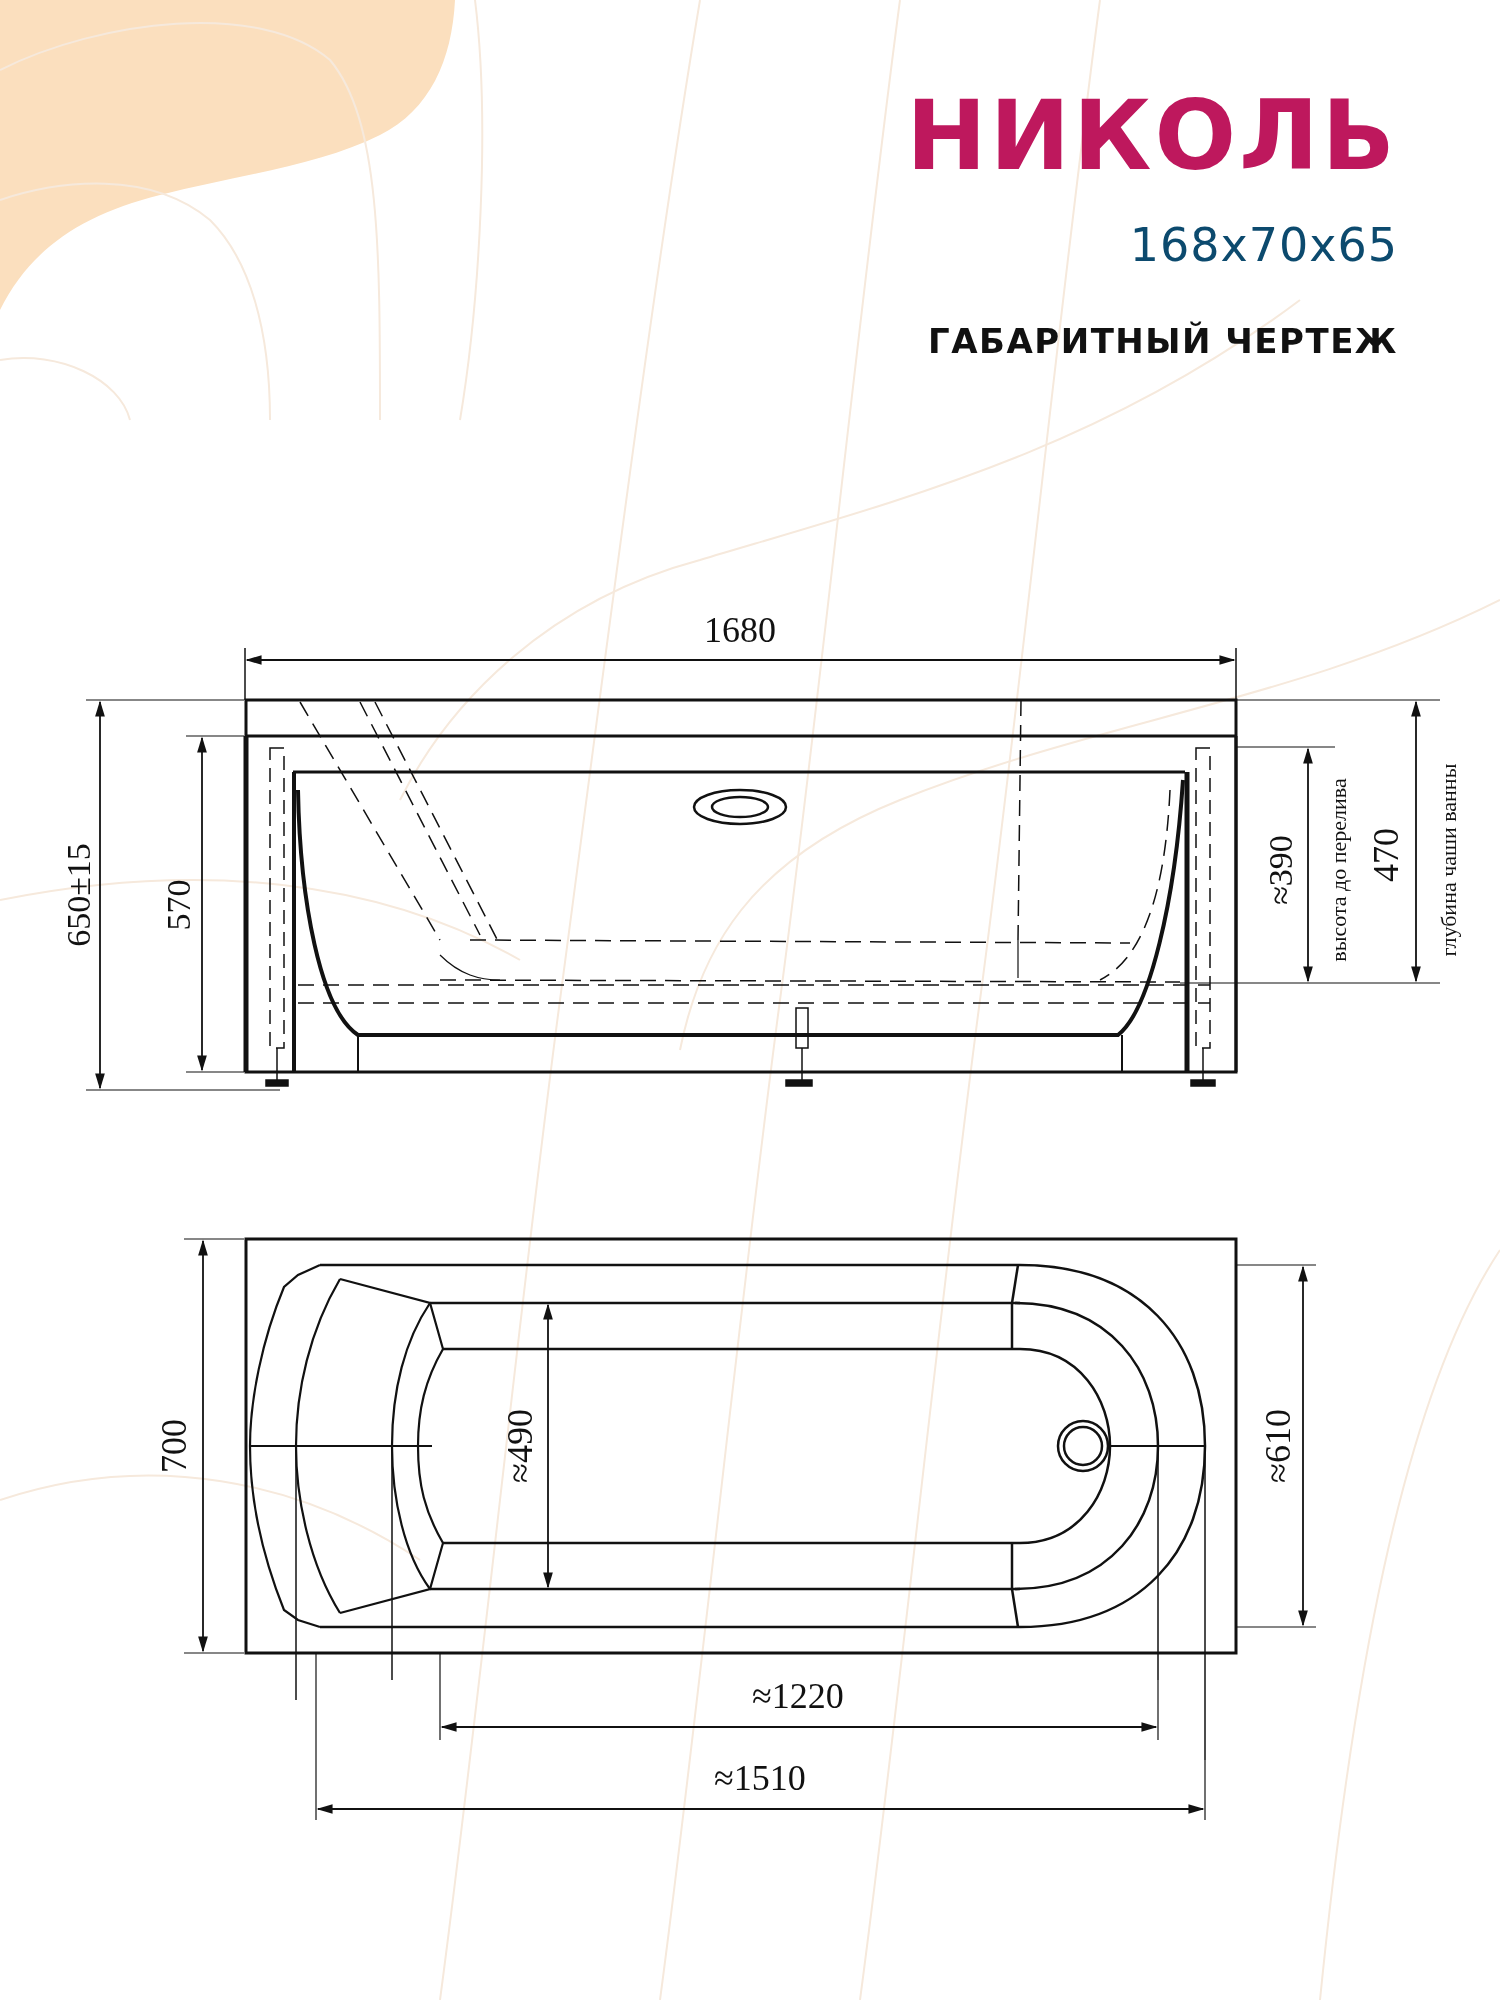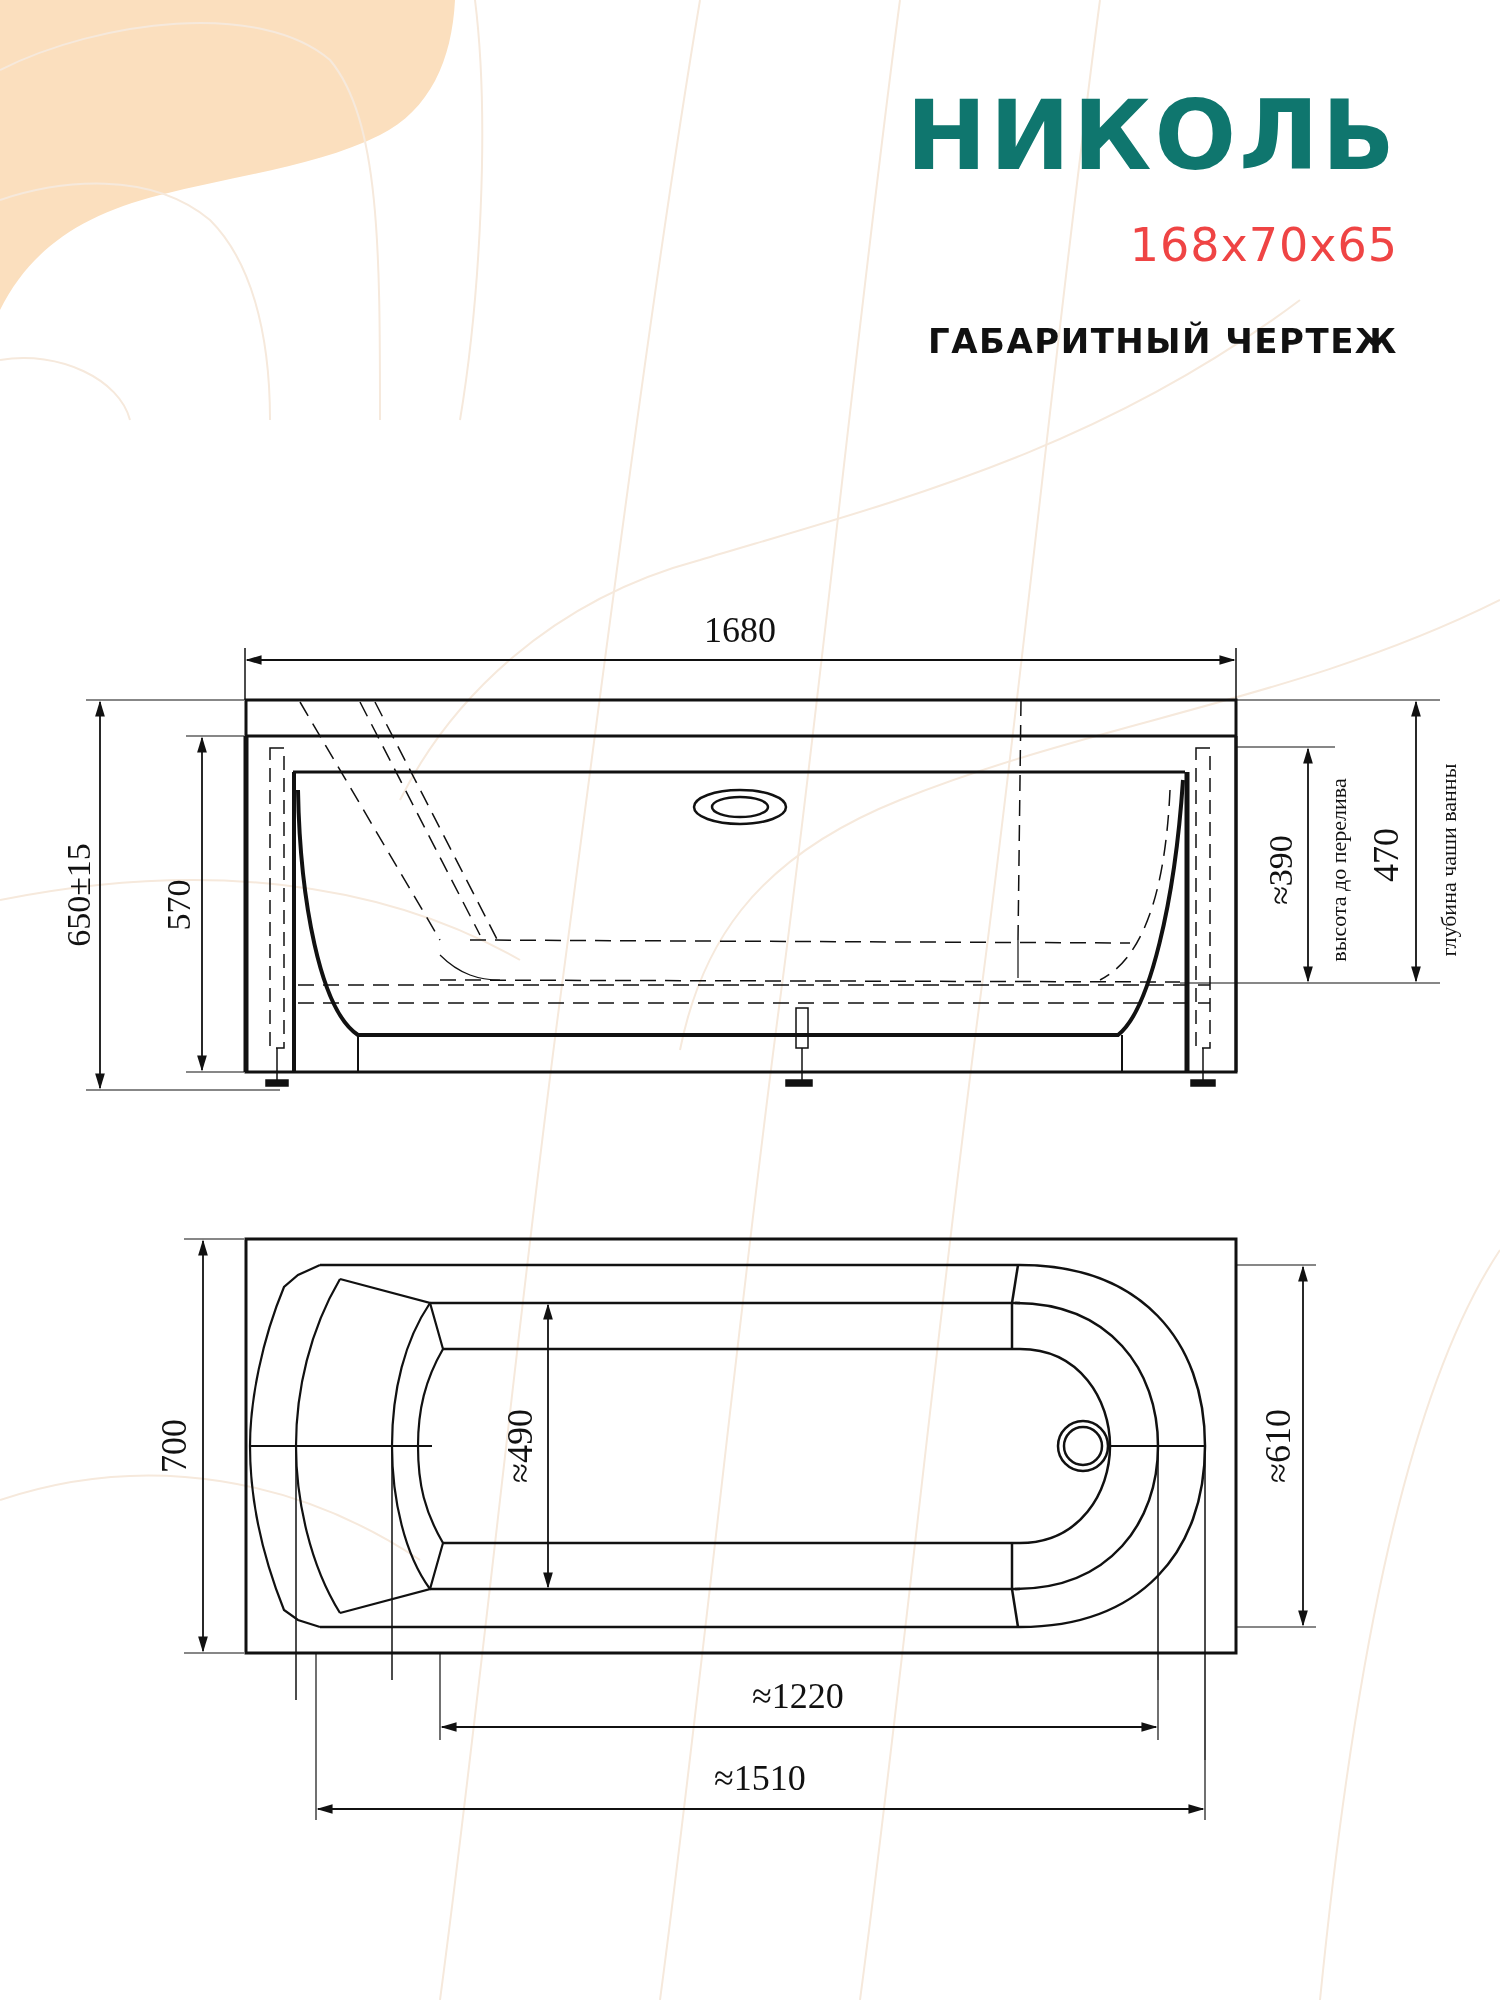--- a/index.html
+++ b/index.html
@@ -9,21 +9,21 @@
     font-family: "Liberation Sans", sans-serif;
   }
   .bg-layer { position: absolute; left: 0; top: 0; width: 1500px; height: 2000px; }
   .header { position: absolute; right: 102px; top: 88px; text-align: right; }
   .title {
     font-family: "DejaVu Sans", sans-serif; font-weight: bold;
     font-size: 96px; letter-spacing: 3px; line-height: 1; margin: 0;
   }
   .subtitle {
     font-family: "DejaVu Sans", sans-serif; font-weight: normal;
-    font-size: 46px; color: #ef4444; margin-top: 34px; letter-spacing: 1px;
+    font-size: 46px; color: #0c4a6e; margin-top: 34px; letter-spacing: 1px;
   }
   .caption {
     font-family: "DejaVu Sans", sans-serif; font-weight: bold;
     font-size: 34px; color: #111; margin-top: 49px; letter-spacing: 1.5px;
   }
   .drawing { position: absolute; left: 0; top: 0; width: 1500px; height: 2000px; }
   .dim-text { font-family: "Liberation Serif", serif; fill: #111; }
 </style>
 </head>
 <body>
@@ -40,21 +40,21 @@
     <path d="M1100,0 C1060,300 1020,700 980,1000 C940,1300 900,1700 860,2000"></path>
     <path d="M1300,300 C1100,450 900,500 700,560 C550,600 450,700 400,800"></path>
     <path d="M1500,600 C1300,700 1100,720 900,800 C750,860 700,950 680,1050"></path>
     <path d="M0,900 C200,860 380,880 520,960"></path>
     <path d="M0,1500 C150,1450 300,1480 420,1560"></path>
     <path d="M1500,1250 C1400,1400 1350,1700 1320,2000"></path>
   </g>
 </svg>
 
 <div class="header">
-  <div class="title" style="color:#0f766e">НИКОЛЬ</div>
+  <div class="title" style="color:#be185d">НИКОЛЬ</div>
   <div class="subtitle">168x70x65</div>
   <div class="caption">ГАБАРИТНЫЙ ЧЕРТЕЖ</div>
 </div>
 
 <svg class="drawing" viewBox="0 0 1500 2000">
   <defs>
     <marker id="arr" viewBox="0 0 10 10" refX="9" refY="5" markerWidth="9" markerHeight="9" orient="auto-start-reverse">
       <path d="M0,2 L10,5 L0,8 Z" fill="#111"></path>
     </marker>
   </defs>

